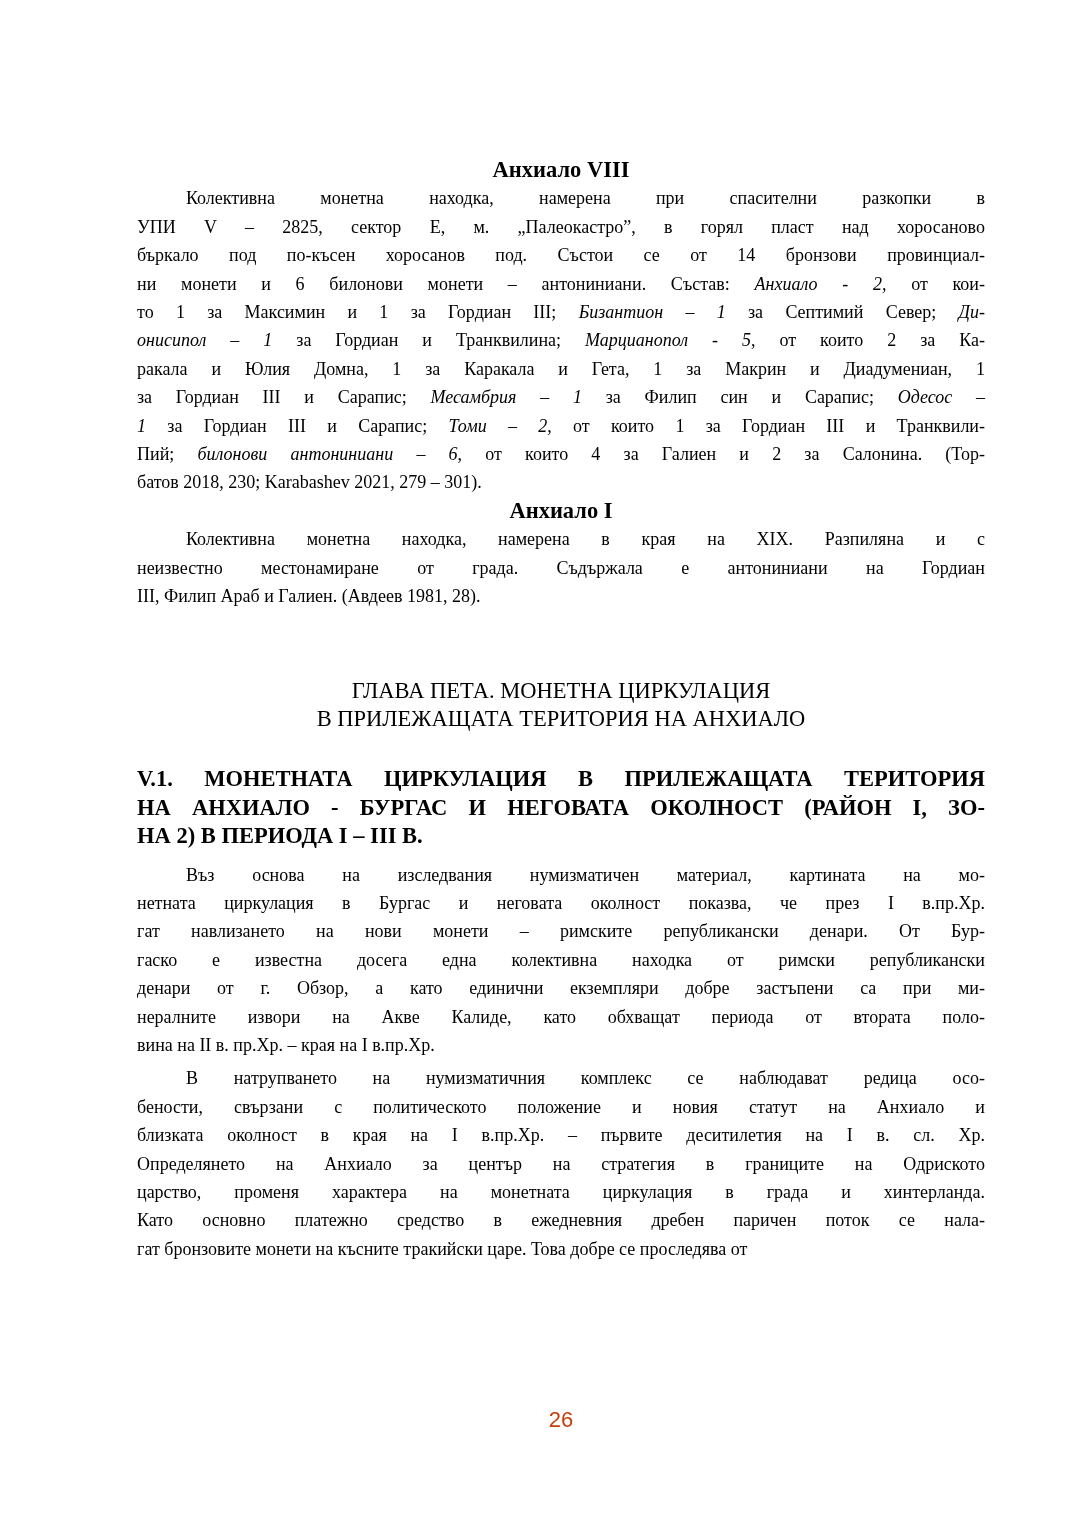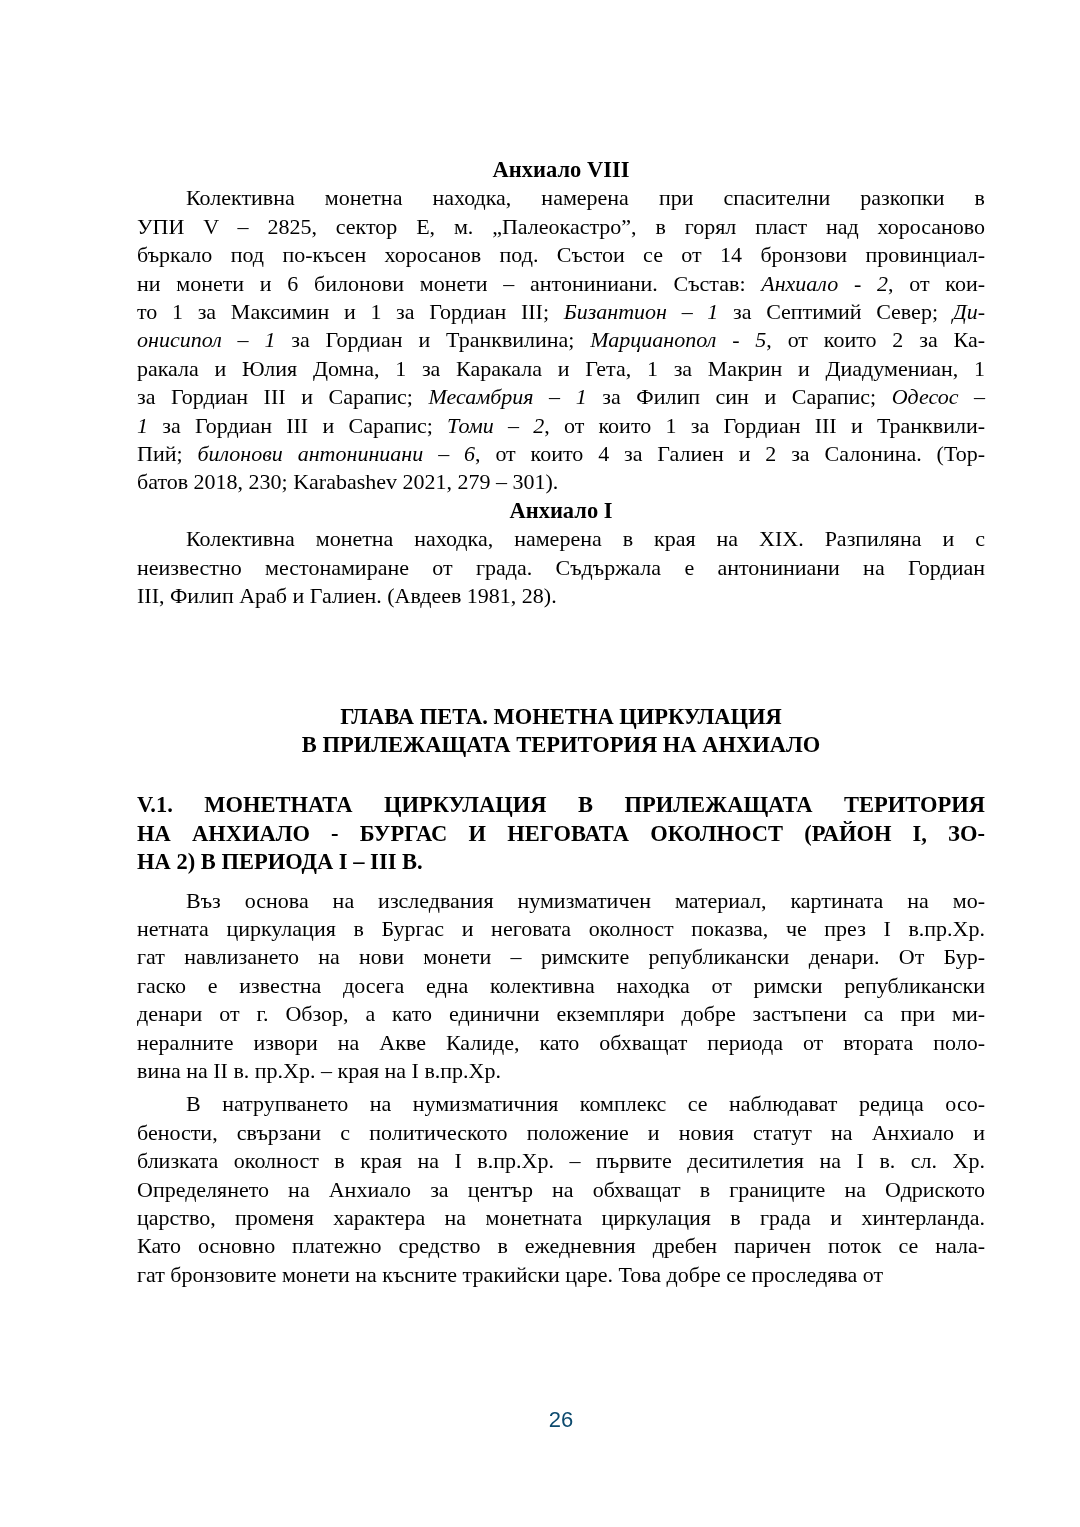--- a/index.html
+++ b/index.html
@@ -23,32 +23,32 @@
     width: 848px;
   }
   .heading {
     font-weight: bold;
     font-size: 22.5px;
     line-height: 28.4px;
     text-align: center;
   }
   .heading.first { margin-top: 0; }
   .para .line {
-    font-size: 22px;
+    font-size: 18px;
     line-height: 28.4px;
     text-align: justify;
     text-align-last: justify;
     white-space: normal;
   }
   .para .line.last { text-align-last: left; }
   .para .line.first { text-indent: 49px; }
   .para + .para { margin-top: 5px; }
   .chapter-heading {
-    margin-top: 92px;
-    font-weight: bold;
+    margin-top: 66px;
+    font-weight: normal;
     font-size: 22.5px;
     line-height: 28.4px;
     text-align: center;
   }
   .section-heading {
     margin-top: 32px;
     margin-bottom: 10px;
     font-weight: bold;
     font-size: 22.5px;
     line-height: 28.4px;
@@ -60,21 +60,21 @@
   .section-heading .line.last { text-align-last: left; }
   .page-number {
     position: absolute;
     top: 1406px;
     left: 137px;
     width: 848px;
     text-align: center;
     font-family: "Liberation Sans", "DejaVu Sans", sans-serif;
     font-size: 22px;
     line-height: 28px;
-    color: #0c4a6e;
+    color: #c2410c;
   }
   i { font-style: italic; }
 </style>
 </head>
 <body>
 
 <div class="page">
   <div class="text-block" id="text-block">
       <div class="heading first">Анхиало VIII</div>
       <div class="para">
@@ -111,20 +111,20 @@
         <div class="line">гат навлизането на нови монети – римските републикански денари. От Бур-</div>
         <div class="line">гаско е известна досега една колективна находка от римски републикански</div>
         <div class="line">денари от г. Обзор, а като единични екземпляри добре застъпени са при ми-</div>
         <div class="line">нералните извори на Акве Калиде, като обхващат периода от втората поло-</div>
         <div class="line last">вина на II в. пр.Хр. – края на I в.пр.Хр.</div>
       </div>
       <div class="para">
         <div class="line first">В натрупването на нумизматичния комплекс се наблюдават редица осо-</div>
         <div class="line">бености, свързани с политическото положение и новия статут на Анхиало и</div>
         <div class="line">близката околност в края на I в.пр.Хр. – първите деситилетия на I в. сл. Хр.</div>
-        <div class="line">Определянето на Анхиало за център на обхващат в границите на Одриското</div>
+        <div class="line">Определянето на Анхиало за център на стратегия в границите на Одриското</div>
         <div class="line">царство, променя характера на монетната циркулация в града и хинтерланда.</div>
         <div class="line">Като основно платежно средство в ежедневния дребен паричен поток се нала-</div>
         <div class="line last">гат бронзовите монети на късните тракийски царе. Това добре се проследява от</div>
       </div>
     </div>
   <div class="page-number">26</div>
 </div>
 
 </body></html>

